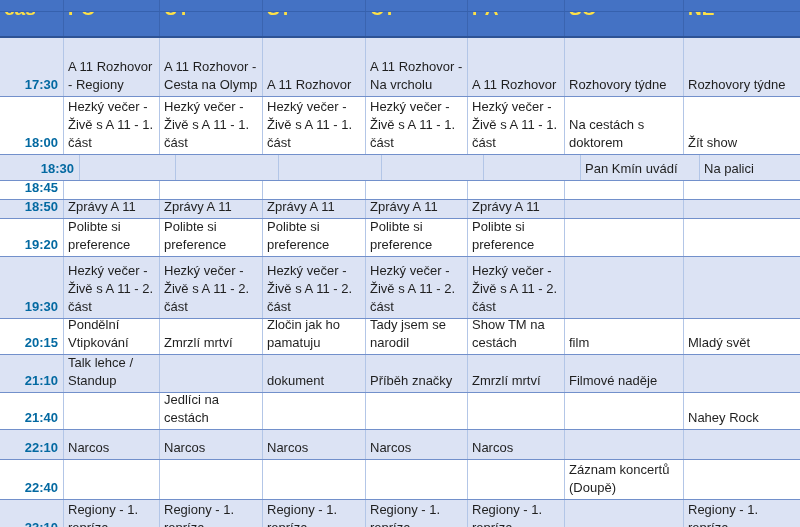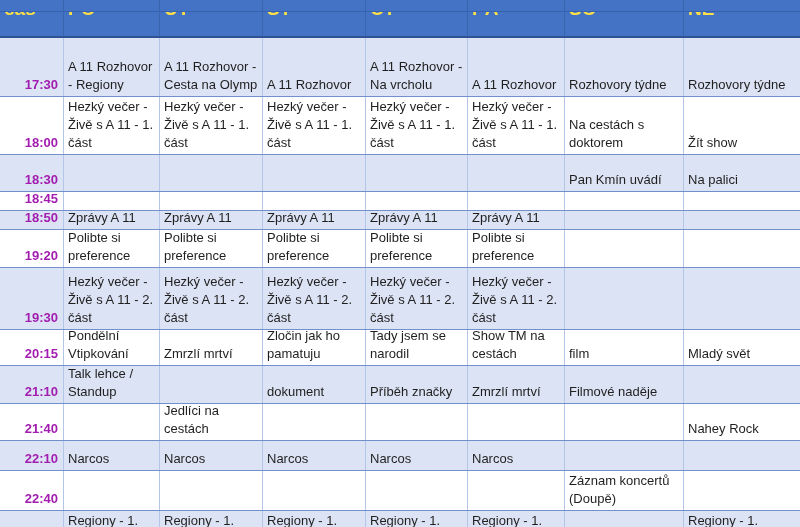--- a/index.html
+++ b/index.html
@@ -49,21 +49,21 @@
     align-items: flex-end;
     font-size: 13px;
     line-height: 18px;
     color: #1f1f1f;
     padding: 0 2px 2px 4px;
   }
   .cell:last-child { border-right: none; }
   .cell.time {
     justify-content: flex-end;
     font-weight: bold;
-    color: #a21caf;
+    color: #0369a1;
     padding: 0 5px 2px 0;
     white-space: nowrap;
   }
 </style>
 </head>
 <body>
 
 <div class="sheet">
 
   <div class="hrow htop">
@@ -102,21 +102,21 @@
       <div class="row white" style="height: 58px;">
         <div class="cell time">18:00</div>
         <div class="cell day">Hezký večer - Živě s A 11 - 1. část</div>
         <div class="cell day">Hezký večer - Živě s A 11 - 1. část</div>
         <div class="cell day">Hezký večer - Živě s A 11 - 1. část</div>
         <div class="cell day">Hezký večer - Živě s A 11 - 1. část</div>
         <div class="cell day">Hezký večer - Živě s A 11 - 1. část</div>
         <div class="cell day">Na cestách s doktorem</div>
         <div class="cell day">Žít show</div>
       </div>
-      <div class="row blue" style="height: 37px;">
+      <div class="row blue" style="height: 26px; padding-left: 16px;">
         <div class="cell time">18:30</div>
         <div class="cell day"></div>
         <div class="cell day"></div>
         <div class="cell day"></div>
         <div class="cell day"></div>
         <div class="cell day"></div>
         <div class="cell day">Pan Kmín uvádí</div>
         <div class="cell day">Na palici</div>
       </div>
       <div class="row white" style="height: 19px;">

